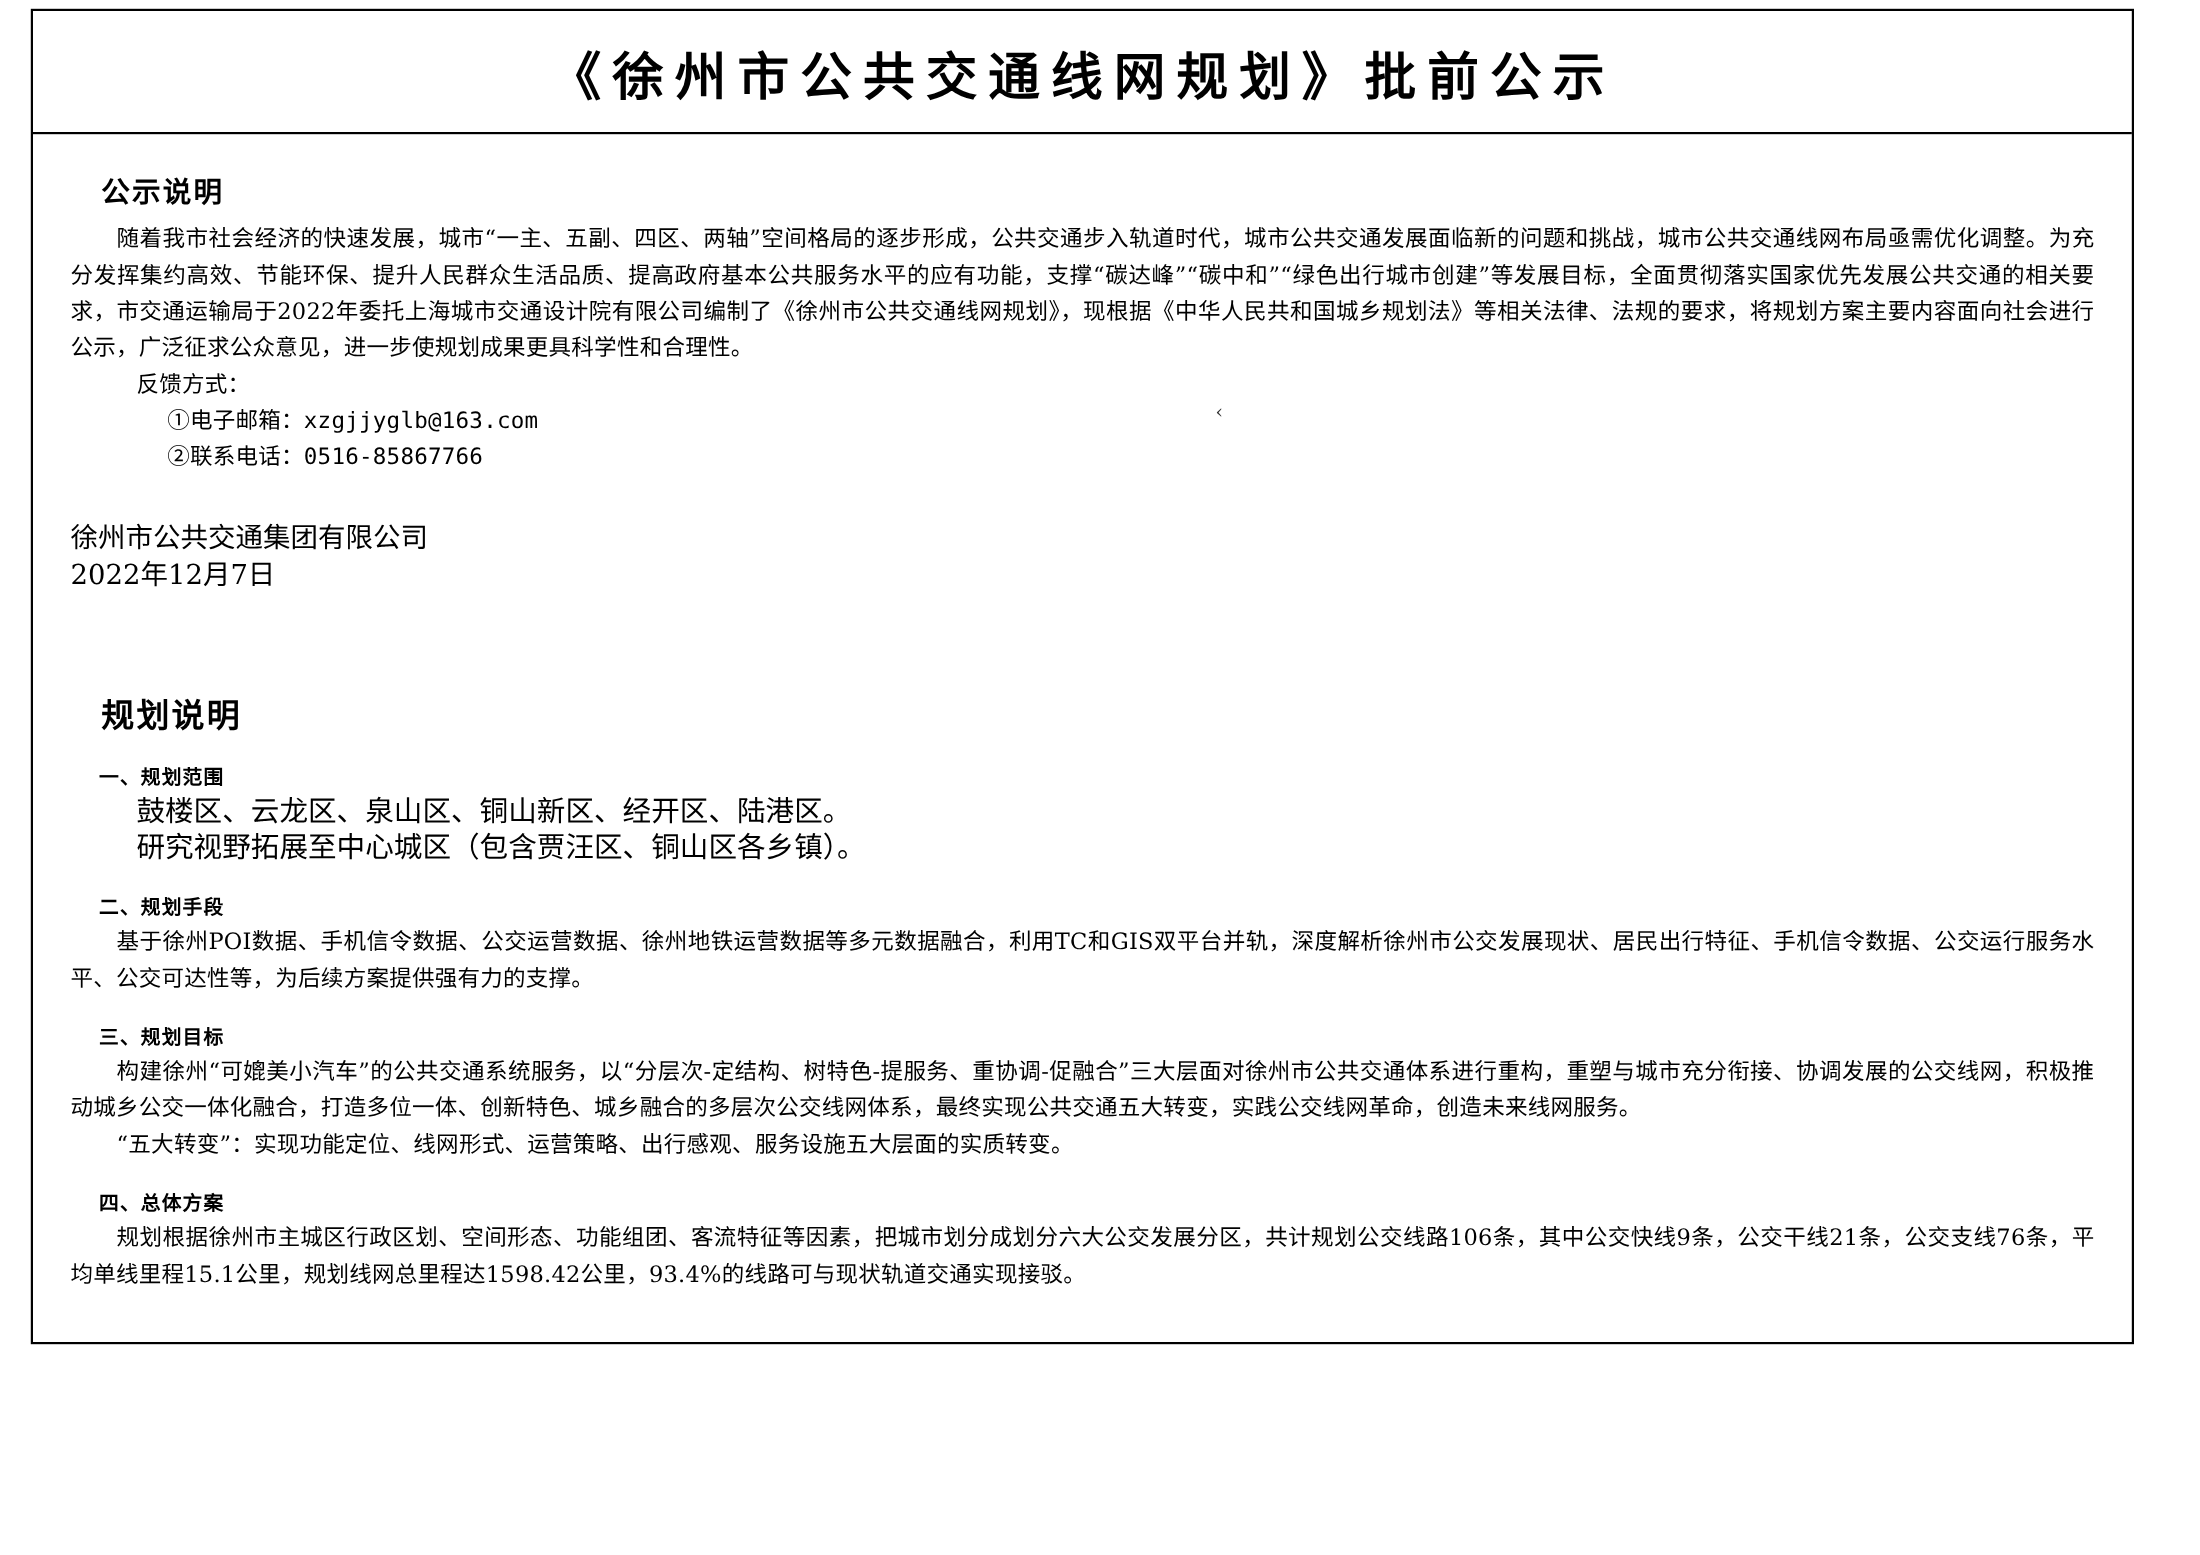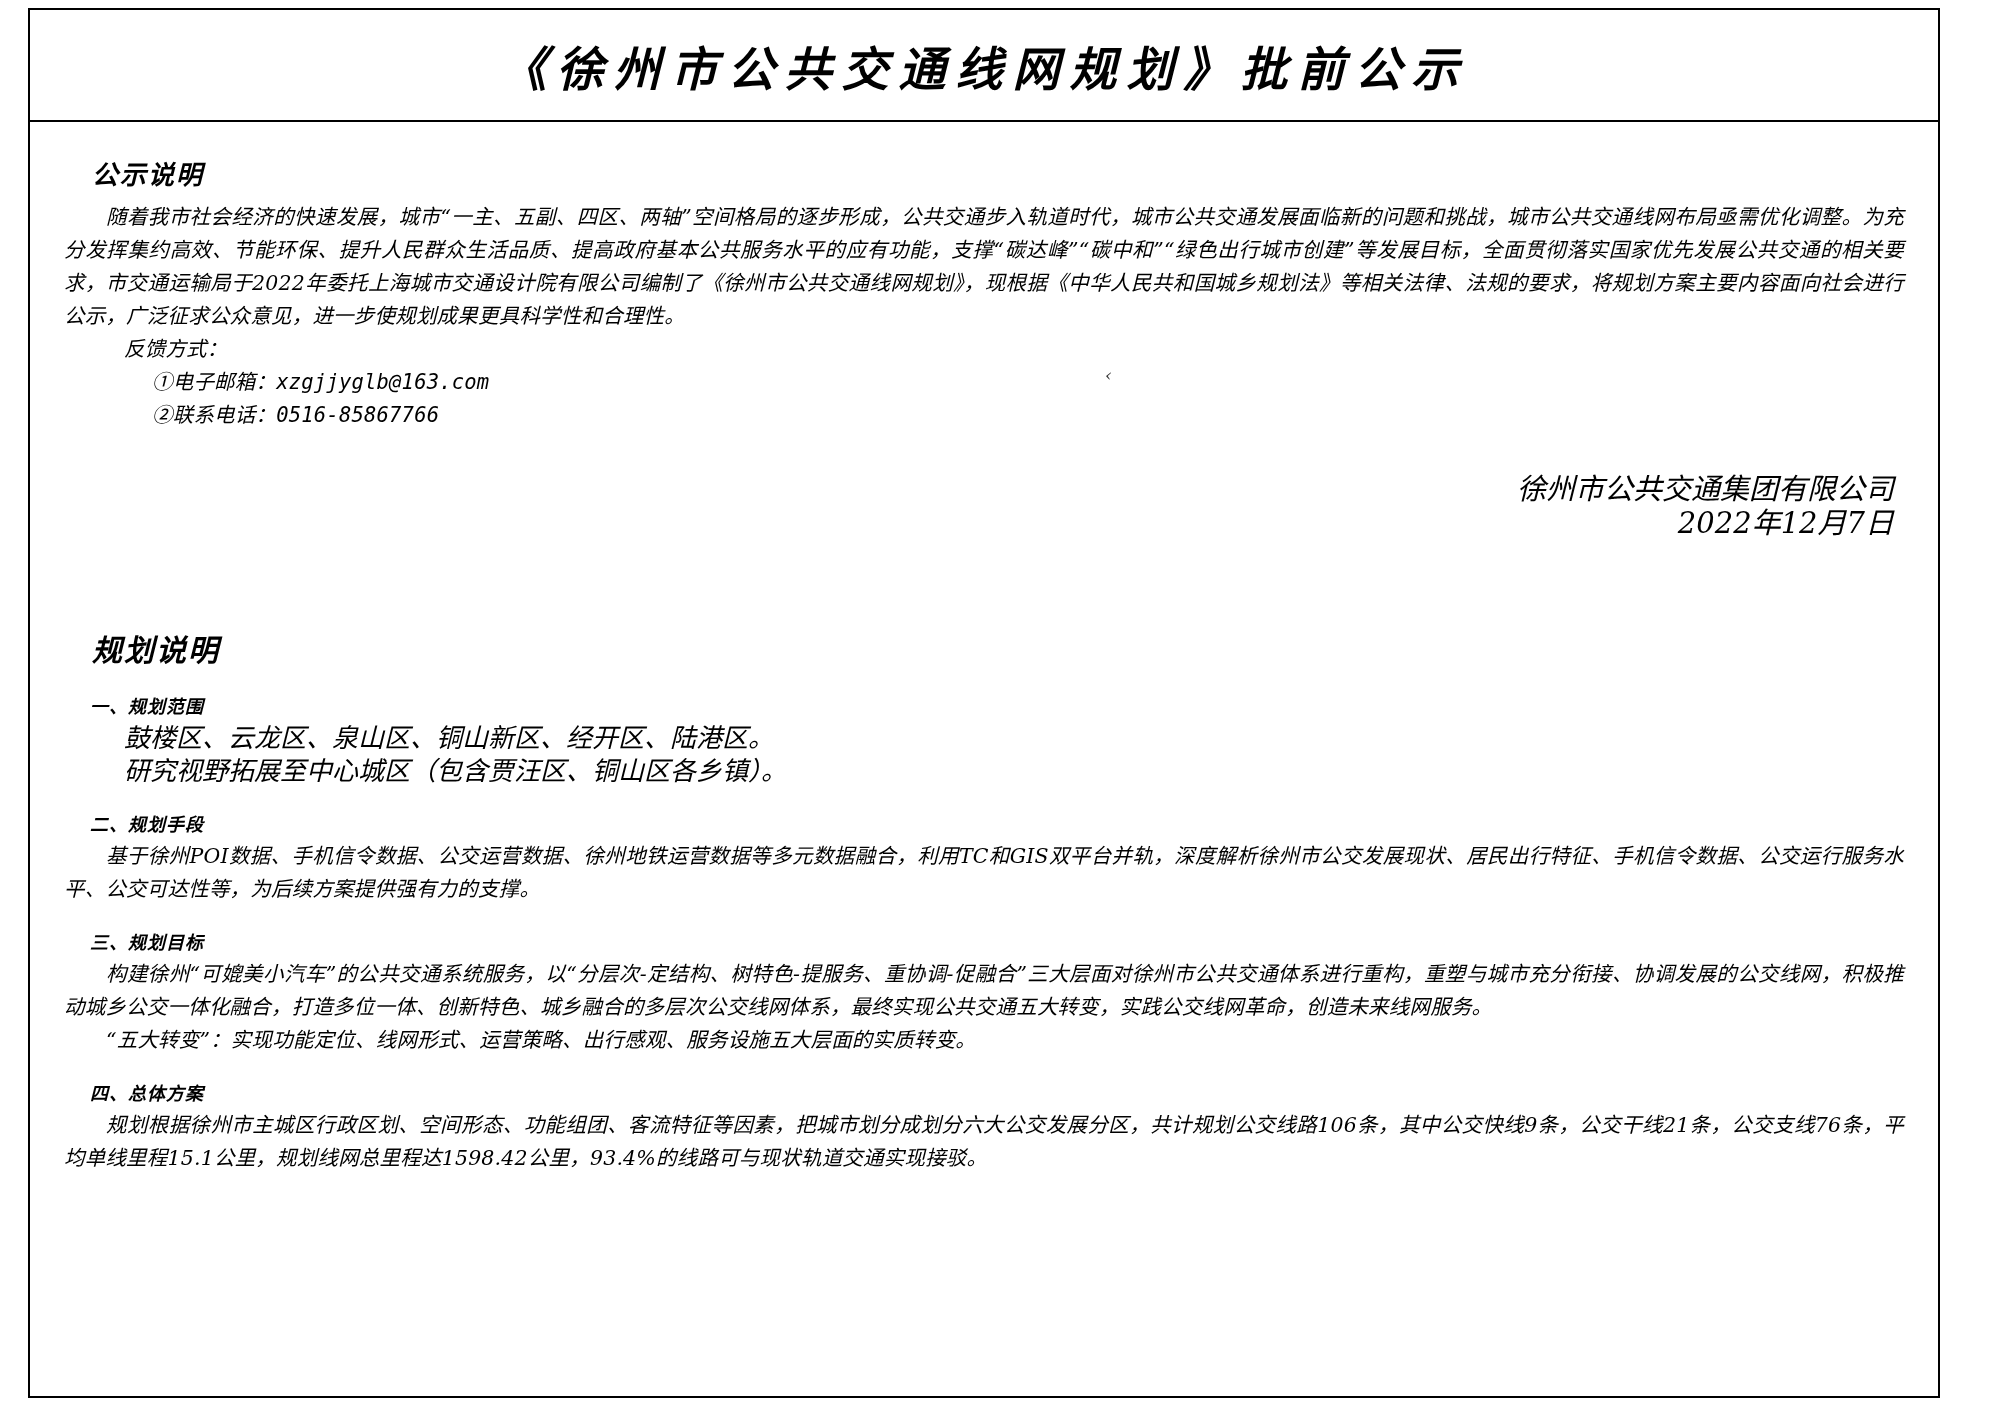--- a/index.html
+++ b/index.html
@@ -11,25 +11,24 @@
     width: 2000px;
     height: 1414px;
     font-family: "DejaVu Serif", "Liberation Serif", serif;
     color: #000000;
   }
   .page {
     position: absolute;
     left: 28px;
     top: 8px;
     width: 1912px;
-    height: 1390px;
+    height: 1214px;
     border: 2px solid #000;
     box-sizing: border-box;
     background: #fff;
-    font-style: italic;
   }
   .title-bar {
     height: 110px;
     border-bottom: 2px solid #000;
     display: flex;
     align-items: center;
     justify-content: center;
   }
   .doc-title {
     font-family: "DejaVu Serif", "Liberation Serif", serif;
@@ -68,22 +67,21 @@
   }
   .line-pad2 {
     padding-left: 88px;
   }
   .mono-ish {
     font-family: "DejaVu Sans Mono", "Liberation Mono", monospace;
     font-size: 19px;
   }
   .right-block {
     margin-top: 40px;
-    text-align: right;
-    font-size: 29px;
+    font-size: 25px;
     line-height: 34px;
     padding-right: 10px;
   }
   .item-title {
     font-size: 18px;
     font-weight: bold;
     margin: 0 0 4px 26px;
     letter-spacing: 1px;
   }
   .item-block {

